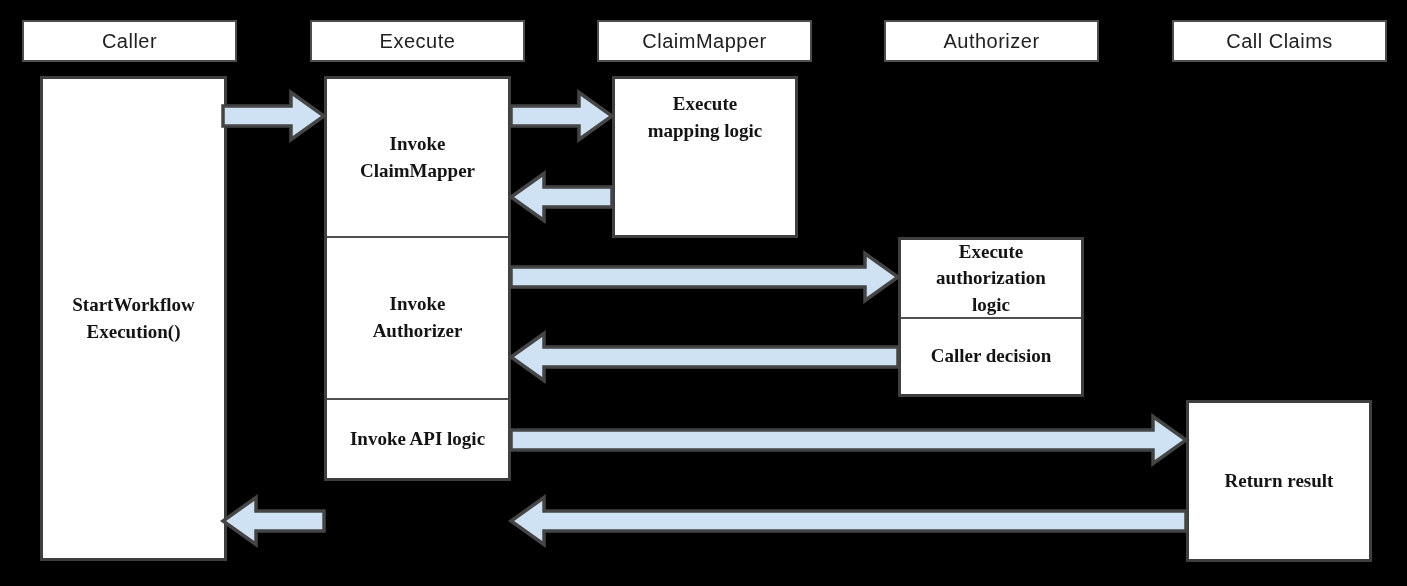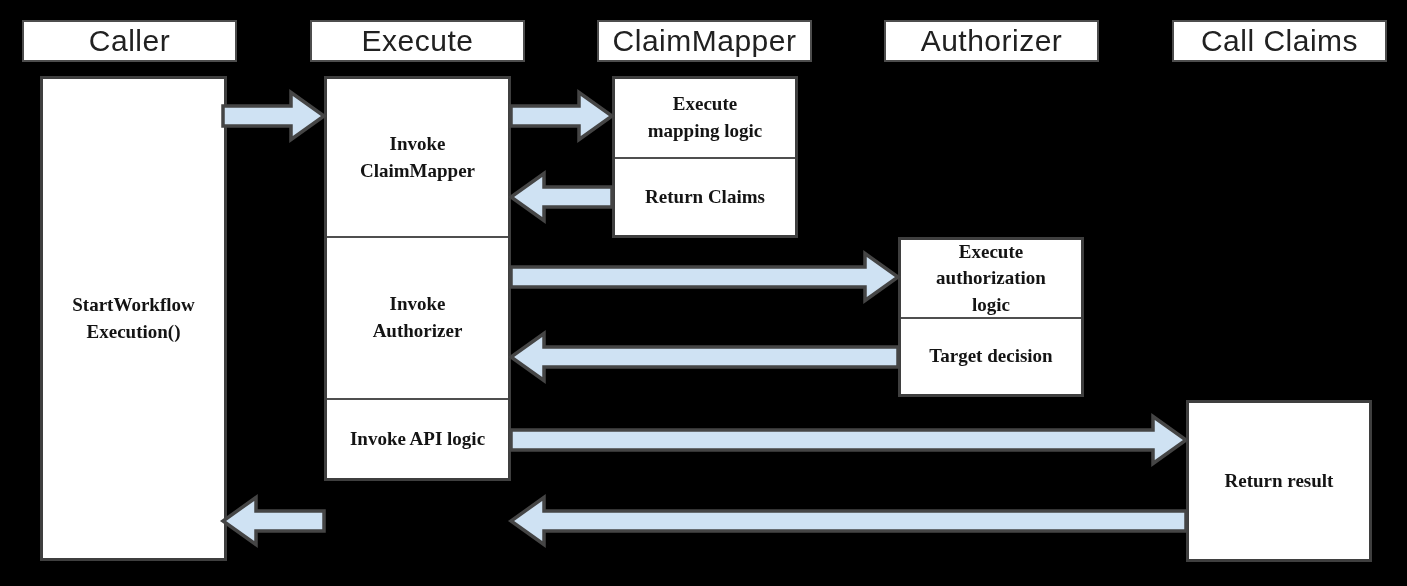--- a/index.html
+++ b/index.html
@@ -21,21 +21,21 @@
     width: 215px;
     height: 42px;
     box-sizing: border-box;
     background: #ffffff;
     border: 2px solid #4d4d4d;
     display: flex;
     align-items: center;
     justify-content: center;
   }
   .header .hlabel {
-    font-size: 30px;
+    font-size: 20px;
     font-weight: 400;
     letter-spacing: 0.5px;
     color: #212121;
     white-space: nowrap;
   }
   .stack {
     position: absolute;
     box-sizing: border-box;
     background: #ffffff;
     border: 3px solid #3f3f3f;
@@ -110,33 +110,30 @@
     <div class="cell fill">
       <span class="alabel">Invoke API logic</span>
     </div>
   </div>
 
   <div class="stack" style="left:612px; top:76px; width:186px; height:162px">
     <div class="cell" style="height:78px">
       <span class="alabel">Execute
 mapping logic</span>
     </div>
-    <div class="cell fill">
-      <span class="alabel">Return Claims</span>
-    </div>
   </div>
 
   <div class="stack" style="left:898px; top:237px; width:186px; height:160px">
     <div class="cell" style="height:77px">
       <span class="alabel">Execute
 authorization
 logic</span>
     </div>
     <div class="cell fill">
-      <span class="alabel">Target decision</span>
+      <span class="alabel">Caller decision</span>
     </div>
   </div>
 
   <div class="stack" style="left:1186px; top:400px; width:186px; height:162px">
     <div class="cell fill">
       <span class="alabel">Return result</span>
     </div>
   </div>
 
   <svg class="arrows" id="arrows" width="1407" height="586" viewBox="0 0 1407 586">

